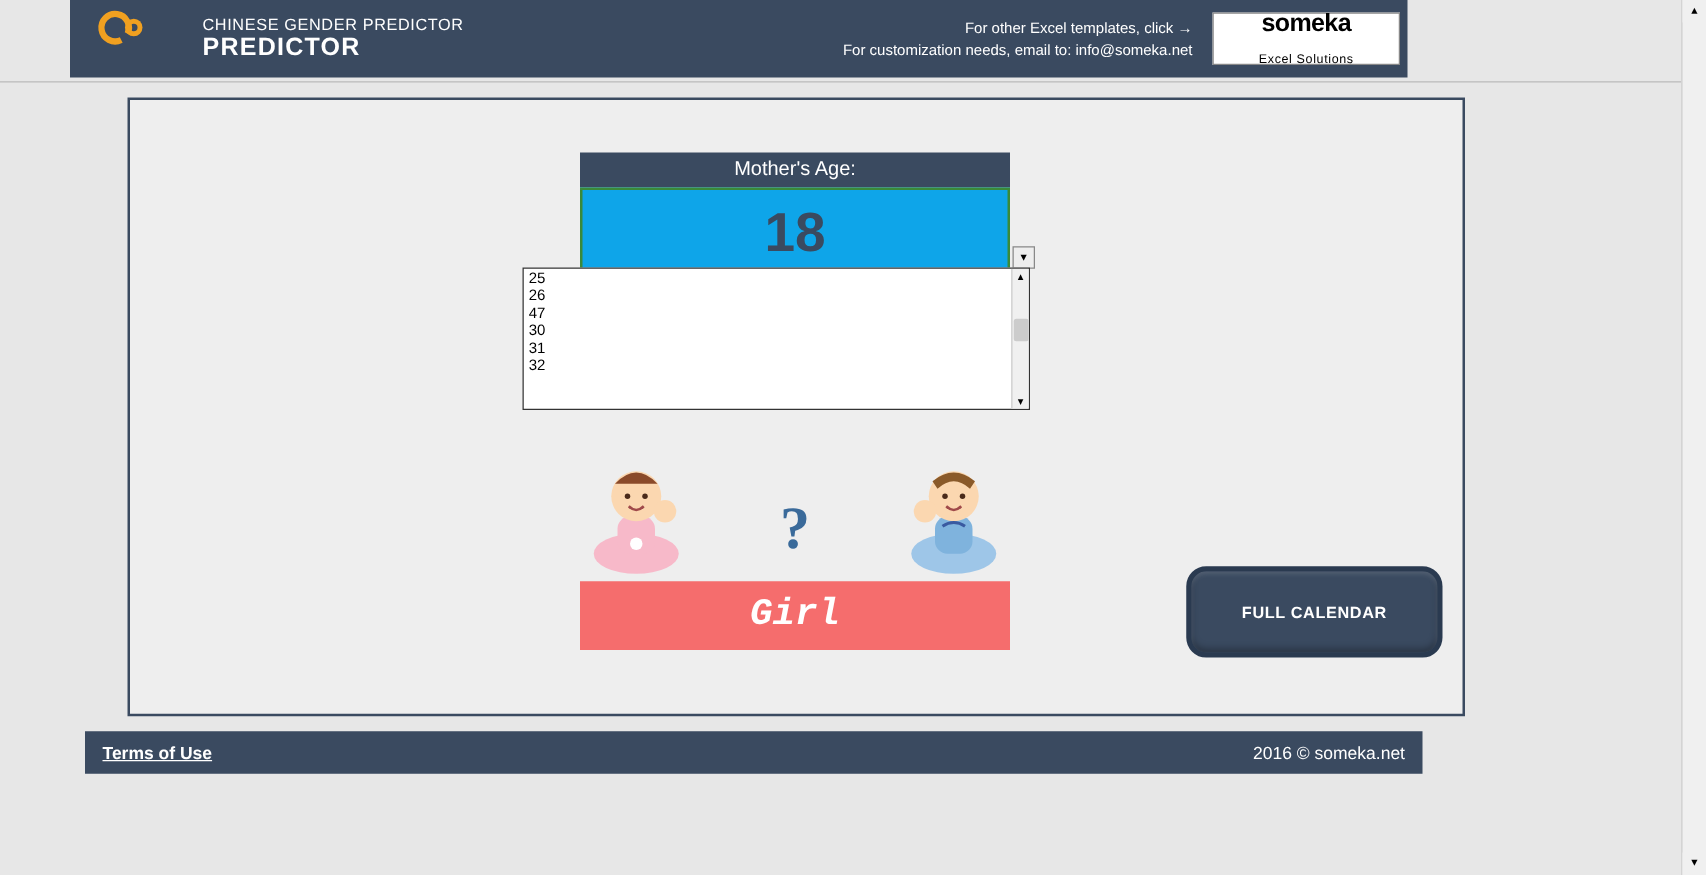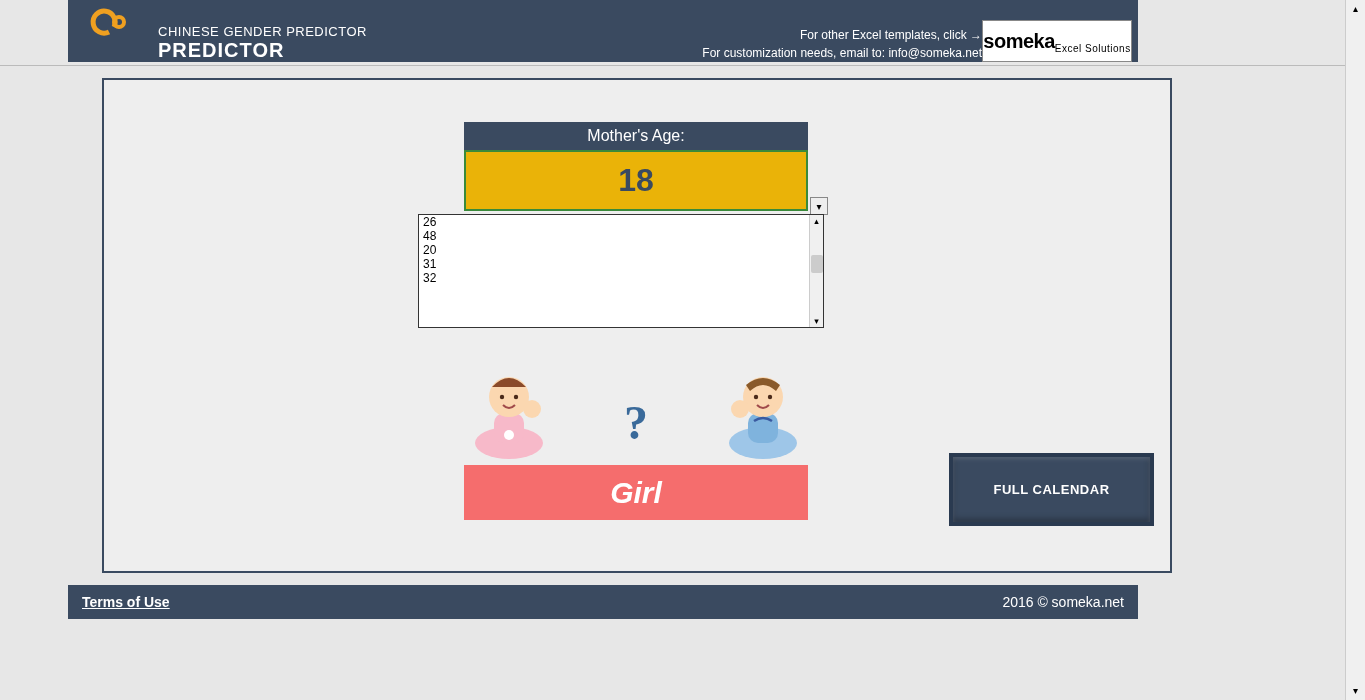--- a/index.html
+++ b/index.html
@@ -22,28 +22,29 @@
   .hr-top {
     position: absolute;
     top: 65px;
     left: 0;
     width: 1345px;
     border-top: 1px solid #bbb;
   }
   
   .header {
     position: absolute;
-    left: 68px;
+    left: 56px;
     top: 0;
     width: 1070px;
     height: 62px;
     background: #3a4a60;
     display: flex;
-    align-items: flex-end;
-    color: #fff;
+    align-items: center;
+    color: #fff;
+    gap: 16px;
   }
   .header .logo {
     width: 90px;
     height: 62px;
     display: flex;
     align-items: center;
     justify-content: center;
   }
   .header .titles {
     flex: 0 0 auto;
@@ -66,20 +67,21 @@
     padding-right: 0;
     line-height: 1.5;
   }
   .header .someka {
     width: 150px;
     height: 42px;
     background: #fff;
     border: 1px solid #888;
     margin-right: 6px;
     display: flex;
+    flex-direction: column;
     align-items: center;
     justify-content: center;
     color: #000;
   }
   .header .someka .brand {
     font-family: Arial, sans-serif;
     font-weight: bold;
     font-size: 20px;
     letter-spacing: -0.5px;
     line-height: 0.9;
@@ -109,23 +111,23 @@
   }
   .age-header {
     background: #3a4a60;
     color: #fff;
     text-align: center;
     font-size: 16px;
     padding: 5px 0;
   }
   .age-value {
     border: 2px solid #3a8a3a;
-    background: #eab308;
-    text-align: center;
-    font-size: 32px;
+    background: #0ea5e9;
+    text-align: center;
+    font-size: 44px;
     font-weight: bold;
     color: #3a4a60;
     padding: 10px 0;
   }
   
   .dd-btn {
     position: absolute;
     left: 706px;
     top: 117px;
     width: 18px;
@@ -212,36 +214,36 @@
   
   .result {
     position: absolute;
     left: 360px;
     top: 385px;
     width: 344px;
     height: 55px;
     background: #f56d6d;
     color: #fff;
     font-size: 30px;
-    font-family: Liberation Sans, sans-serif;
+    font-family: Liberation Mono, monospace;
     font-style: italic;
     font-weight: bold;
     text-align: center;
     line-height: 55px;
   }
   
   .fullcal {
     position: absolute;
     left: 845px;
     top: 373px;
     width: 205px;
     height: 73px;
     background: #3a4a60;
     border: 4px solid #2a3a50;
-    border-radius: 0;
+    border-radius: 16px;
     color: #fff;
     font-weight: bold;
     font-size: 13px;
     letter-spacing: 0.5px;
     display: flex;
     align-items: center;
     justify-content: center;
     cursor: pointer;
     box-shadow: inset 0 2px 4px rgba(255,255,255,0.15), inset 0 -3px 6px rgba(0,0,0,0.3);
   }
@@ -327,23 +329,24 @@
       <div class="age-header">Mother's Age:</div>
       <div class="age-value">18</div>
     </div>
 
     <div class="dd-btn">
       <span>▾</span>
     </div>
 
     <div class="dd-list">
       <div id="dd-rows">
+          <div class="row">25</div>
           <div class="row">26</div>
-          <div class="row">48</div>
-          <div class="row">20</div>
+          <div class="row">47</div>
+          <div class="row">30</div>
           <div class="row">31</div>
           <div class="row">32</div>
         </div>
       <div class="dd-scroll">
         <div class="arrow">▴</div>
         <div class="thumb"></div>
         <div class="arrow" style="position:absolute;bottom:0;width:100%">▾</div>
       </div>
     </div>
 

